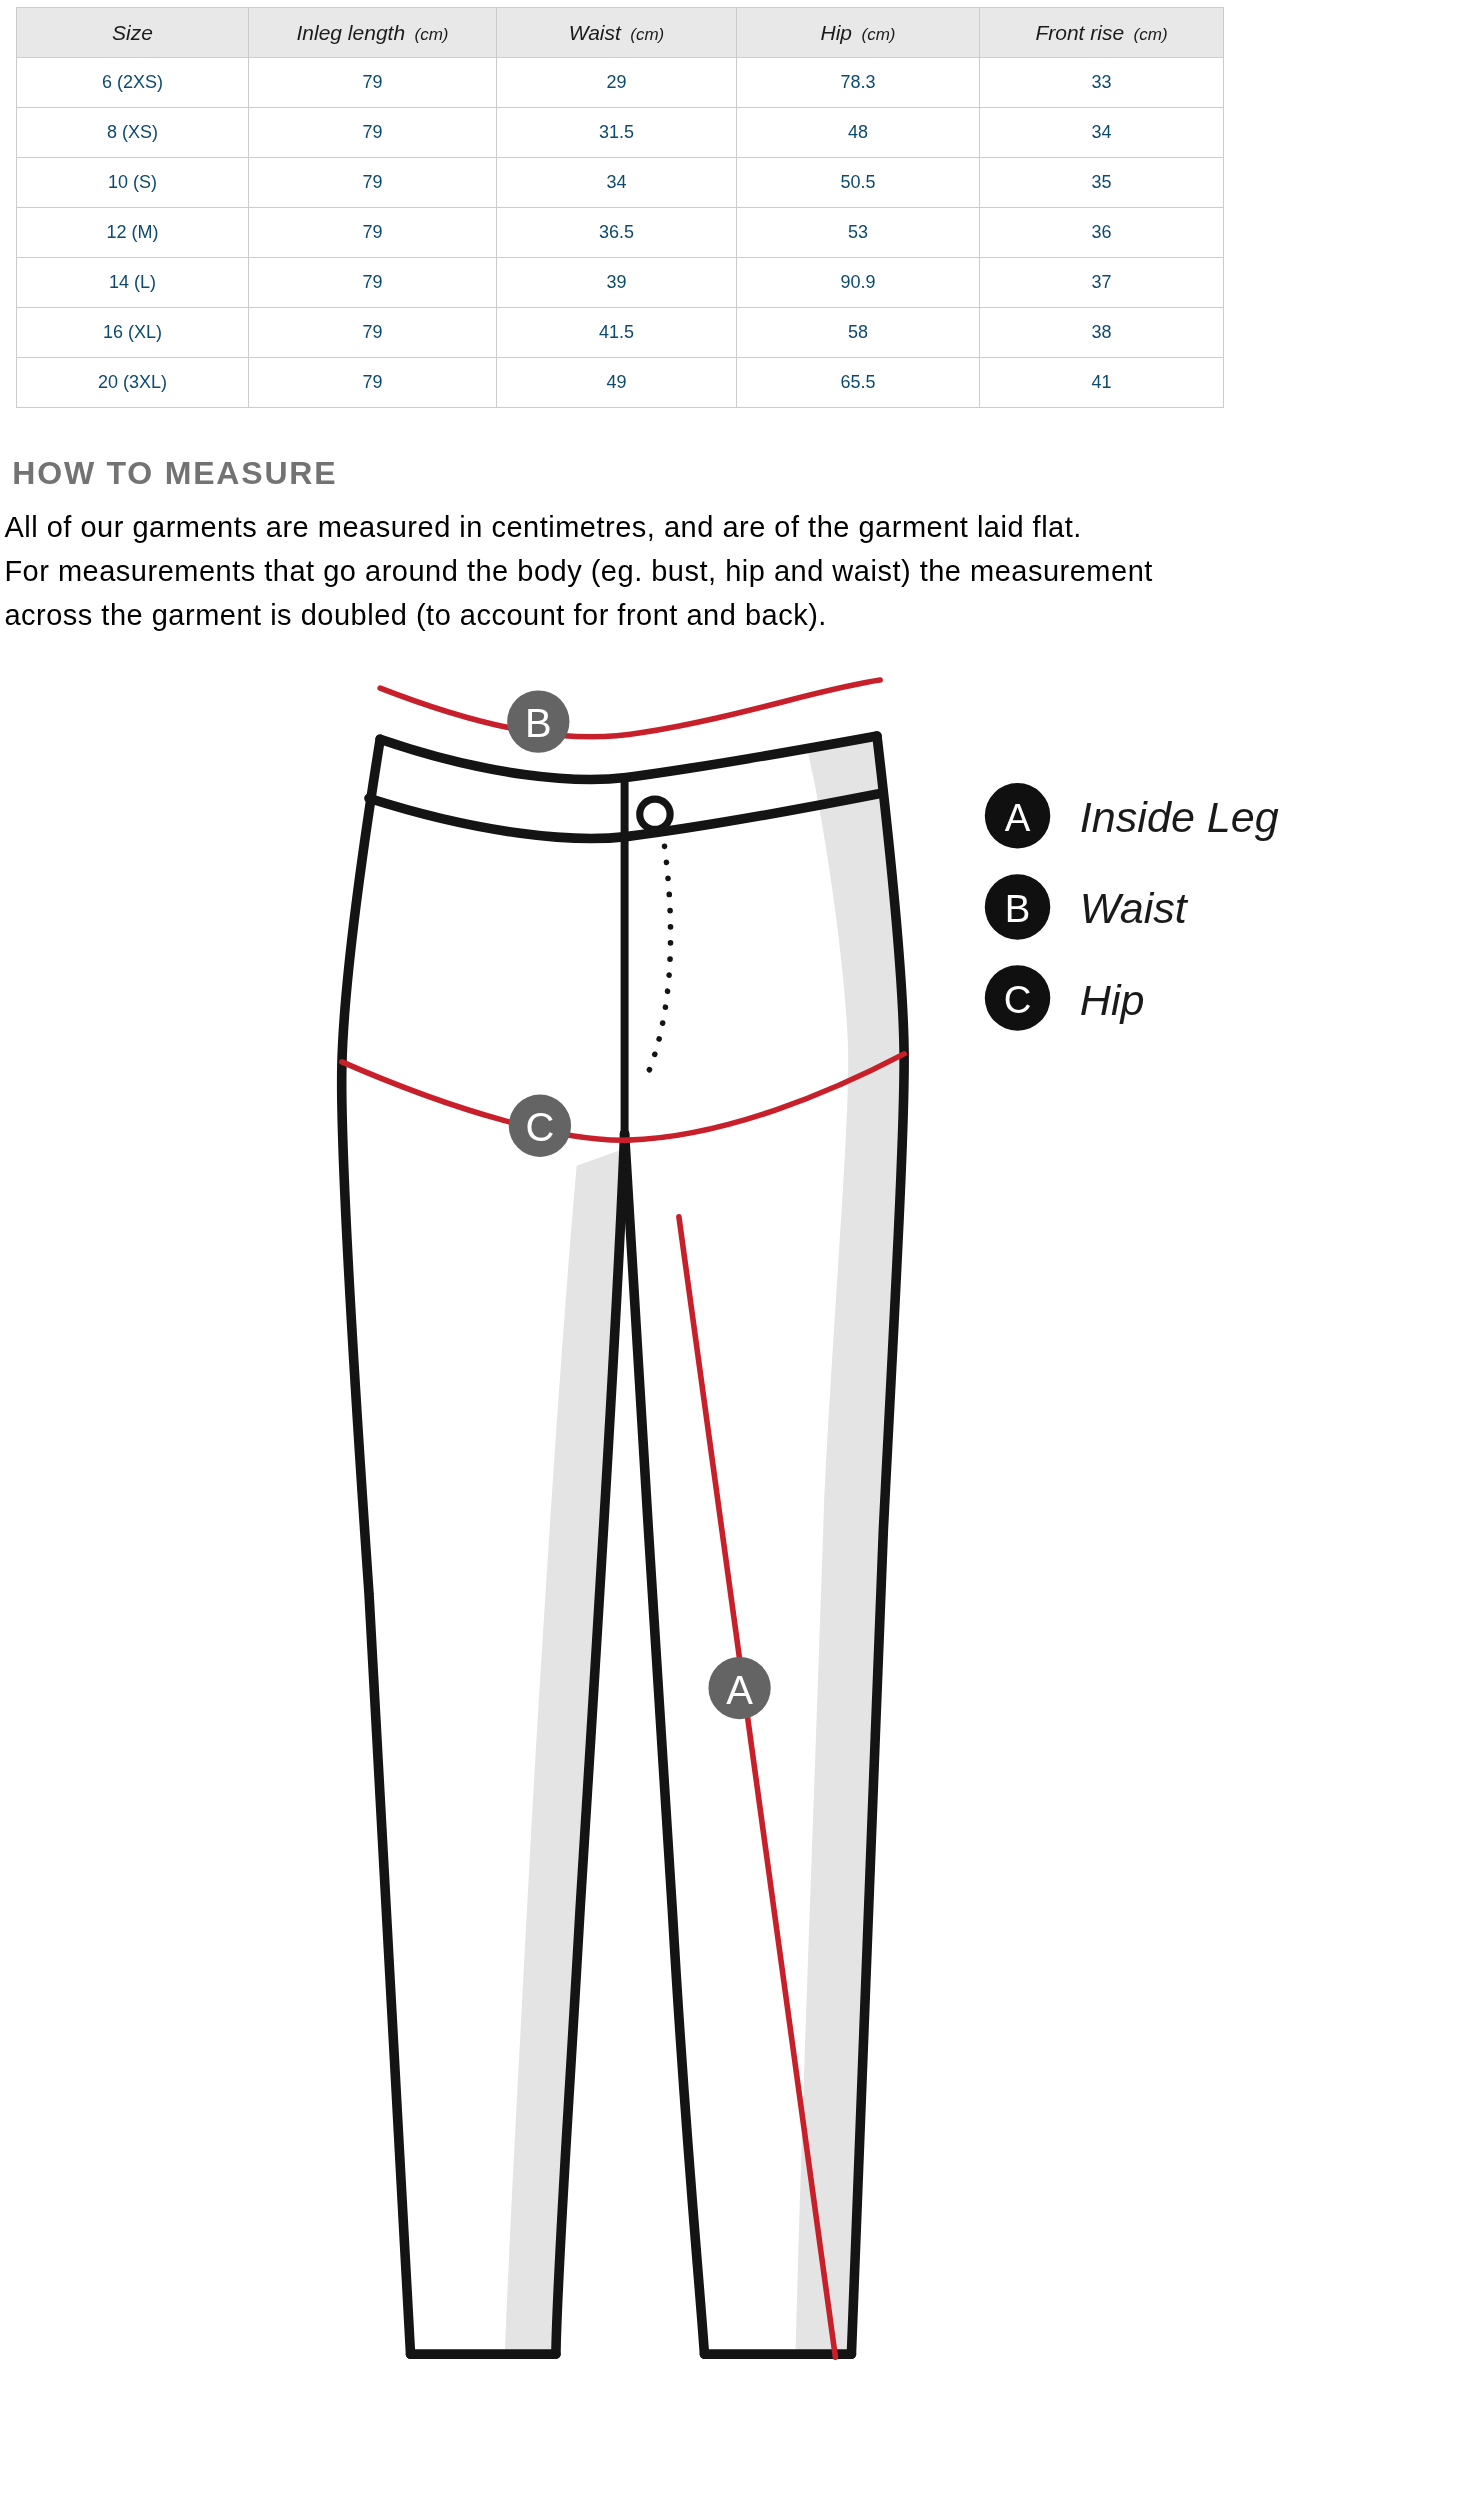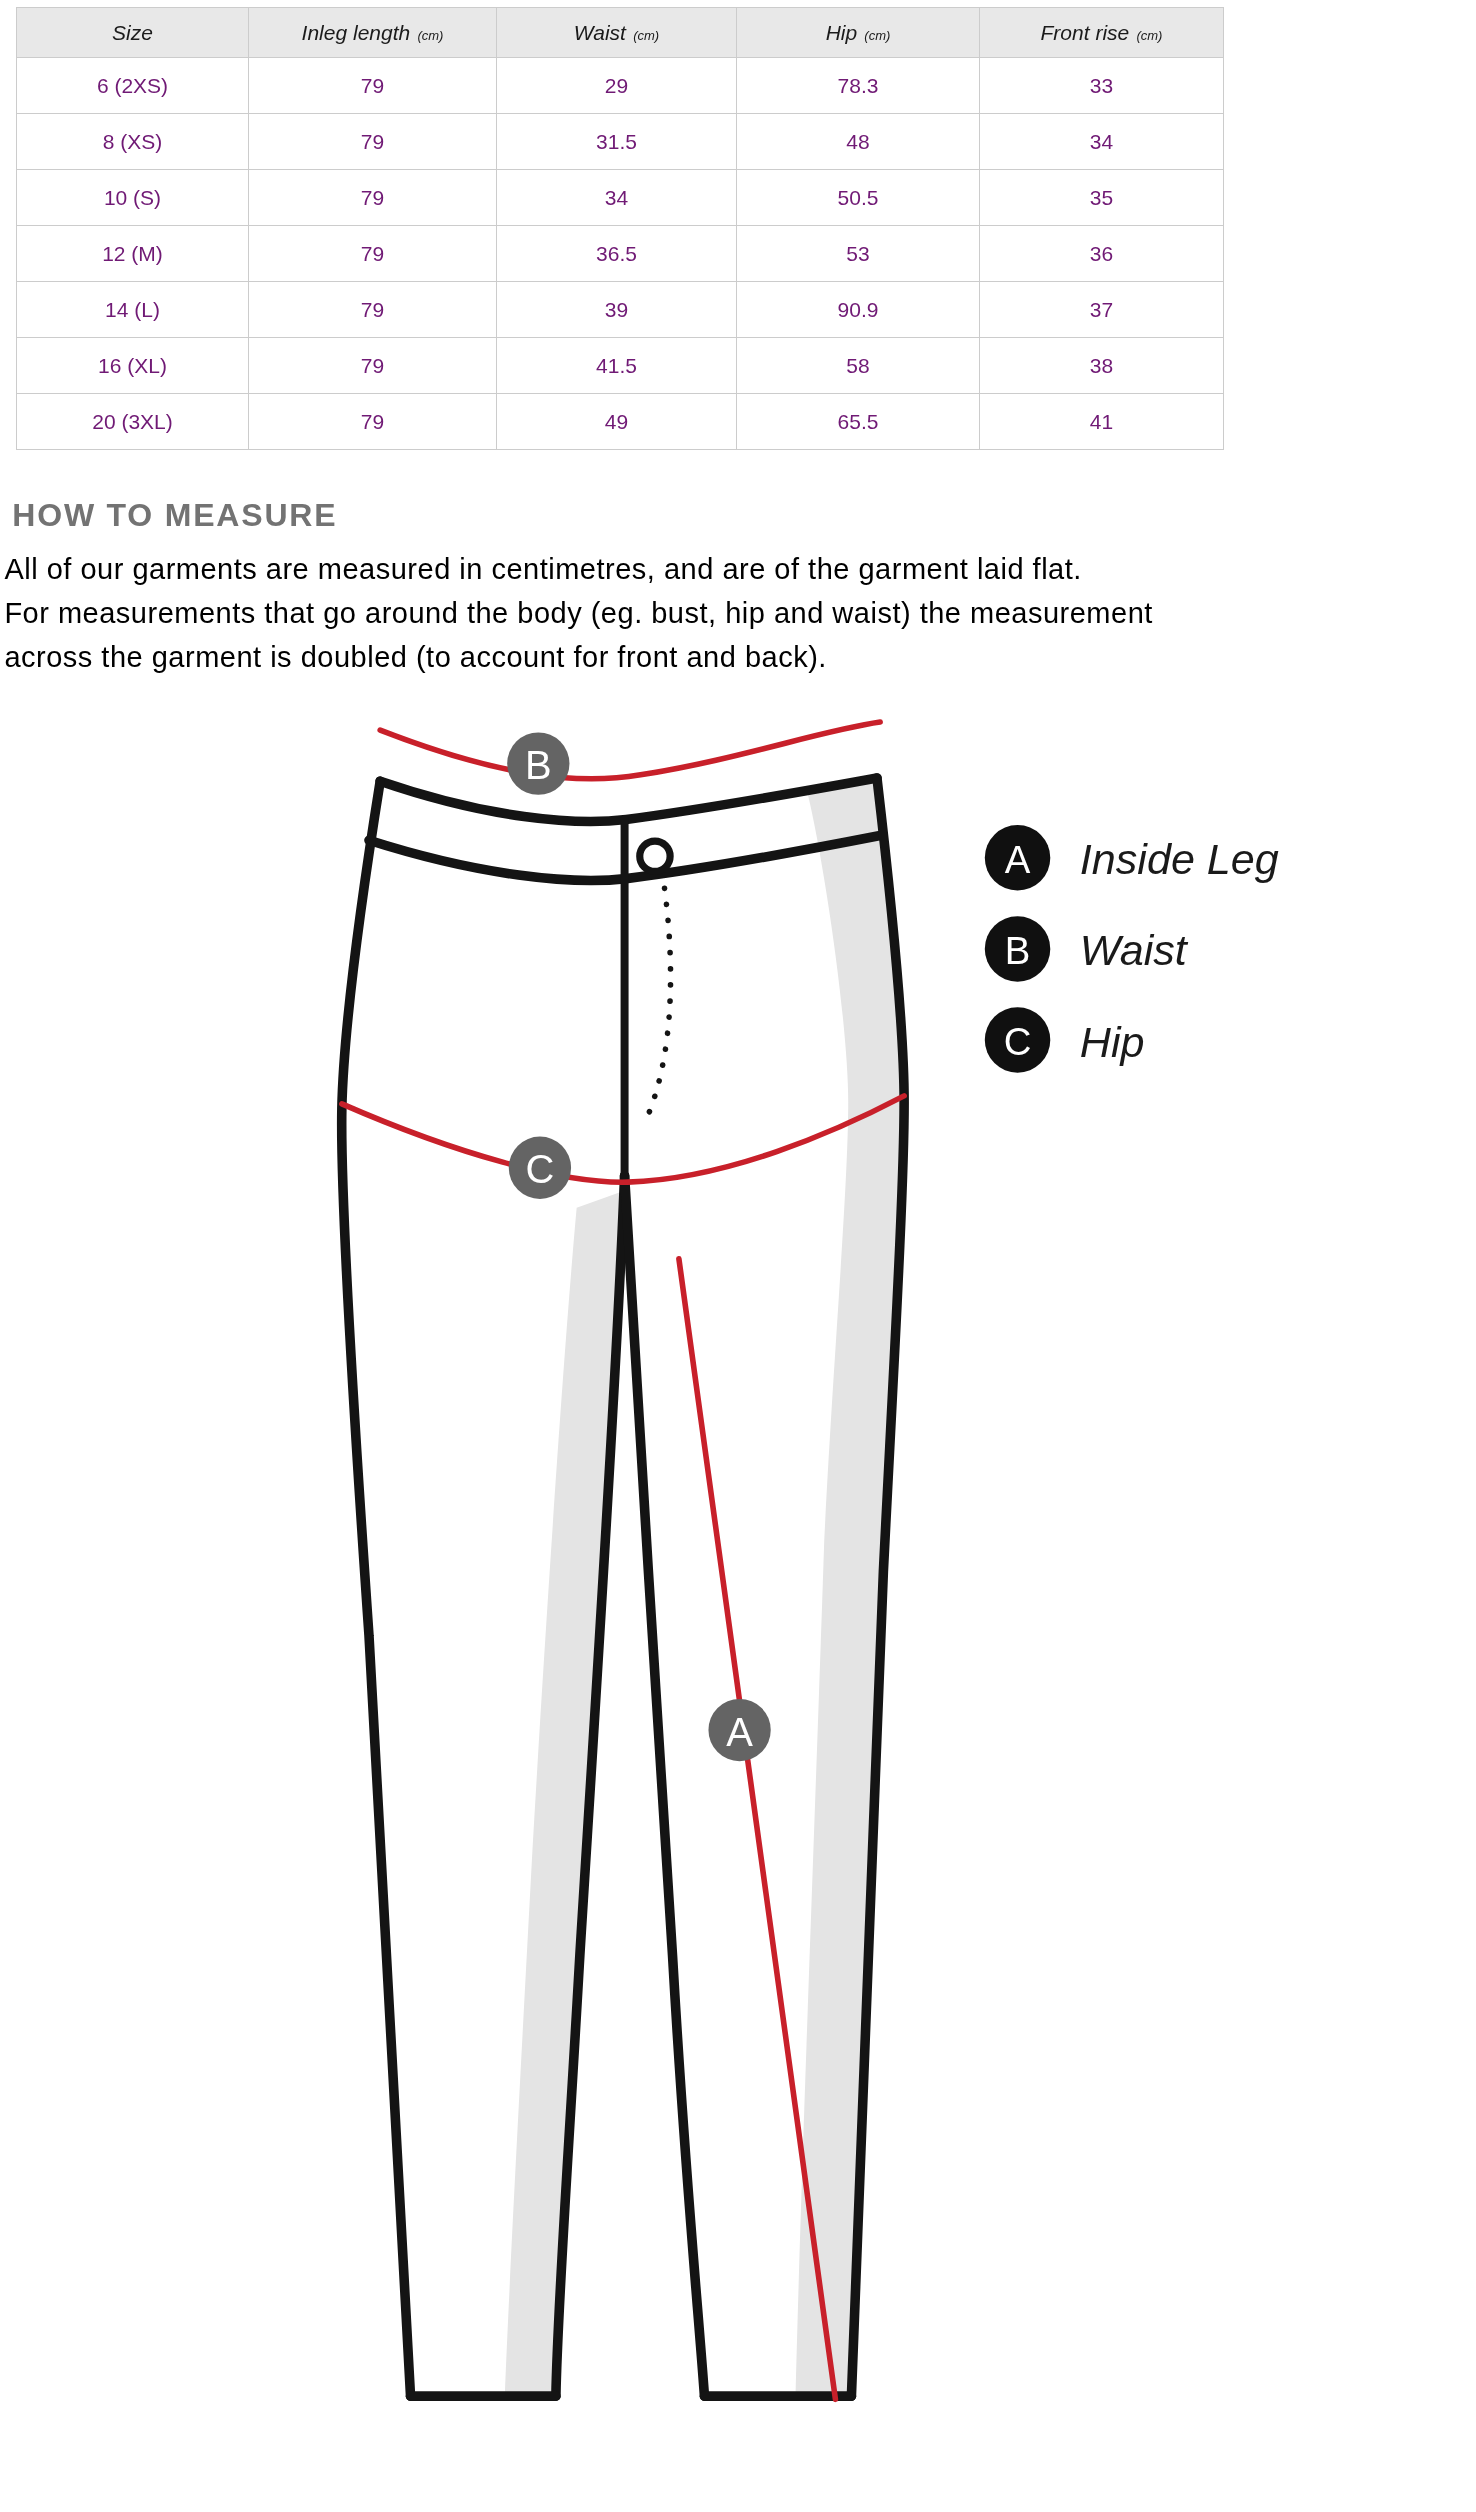--- a/index.html
+++ b/index.html
@@ -7,22 +7,22 @@
     --shade-gray:#e4e4e4; --outline-black:#141414;
     --table-border:#cccccc; --table-header-bg:#e8e8e8;
   }
   *{box-sizing:border-box;}
   html,body{margin:0;padding:0;}
   body{width:1476px;background:#ffffff;font-family:"Liberation Sans",sans-serif;color:#1b1b1b;}
 
   .size-table{border-collapse:collapse;table-layout:fixed;margin:7px 0 0 16px;width:1207px;}
   .size-table th,.size-table td{border:0.9px solid var(--table-border);text-align:center;vertical-align:middle;padding:0;}
   .size-table th{background:var(--table-header-bg);font-style:italic;font-weight:400;font-size:21px;height:50px;color:#1b1b1b;}
-  .size-table th .unit{font-size:13px;}
-  .size-table td{font-size:21px;height:56px;color:#701a75;}
+  .size-table th .unit{font-size:17px;}
+  .size-table td{font-size:18px;height:50px;color:#0c4a6e;}
 
   .htm-heading{font-size:32px;font-weight:700;letter-spacing:1.8px;color:#737373;margin:46px 0 0 12.3px;line-height:39px;}
   .htm-copy{font-size:29px;letter-spacing:0.5px;color:#000000;line-height:44px;margin:12.3px 0 0 4.4px;font-weight:400;}
 
   .diagram{display:block;margin-top:30px;}
   .outline{fill:none;stroke:var(--outline-black);stroke-width:6;stroke-linecap:round;stroke-linejoin:round;}
   .outline-thin{fill:none;stroke:var(--outline-black);stroke-width:5;stroke-linecap:round;}
   .redline{fill:none;stroke:var(--measure-red);stroke-width:3.5;stroke-linecap:round;}
   .shade{fill:var(--shade-gray);stroke:none;}
   .marker{fill:var(--marker-gray);}

